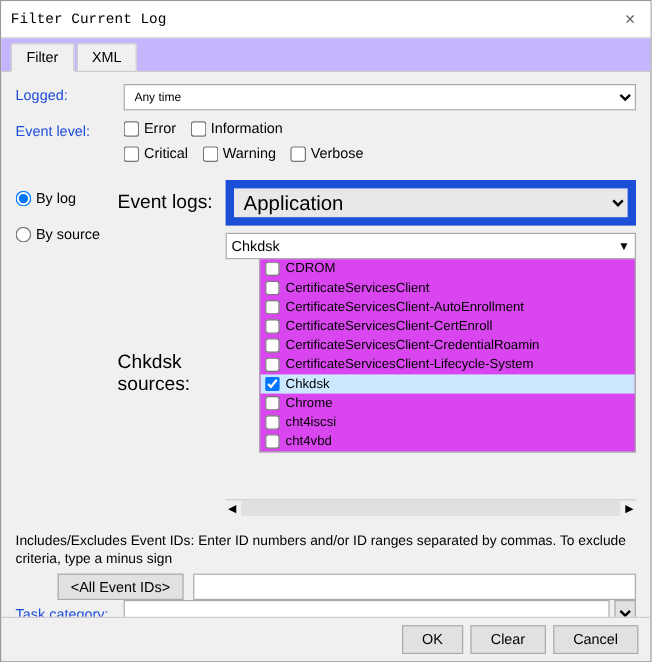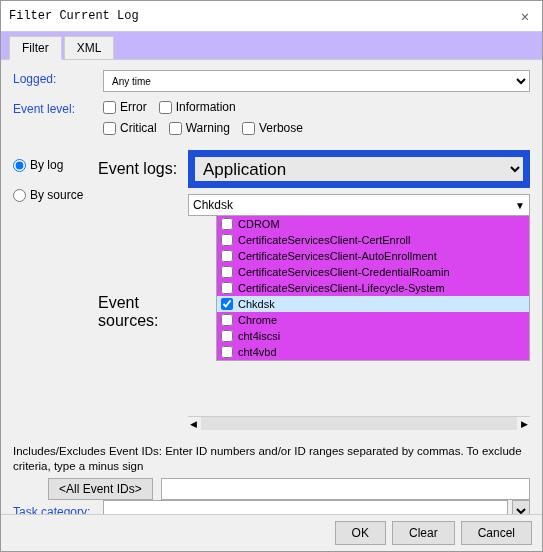--- a/index.html
+++ b/index.html
@@ -338,39 +338,43 @@
       <div class="log-source-fields">
         <div class="log-source-field-row">
           <span class="log-source-label">Event logs:</span>
           <div class="dropdown-container">
             <select class="text-input" style="width:100%;height:38px;border:7px solid #1d4ed8;font-size:17px;background:#e8e8e8;">
               <option>Application</option>
             </select>
           </div>
         </div>
         <div class="log-source-field-row" style="position:relative;">
-          <span class="log-source-label">Event sources:</span>
+          <span class="log-source-label">Chkdsk sources:</span>
           <div class="dropdown-container" style="position:relative;">
             <div class="dropdown-input" style="display:flex;align-items:center;justify-content:space-between;cursor:pointer;">
               <span>Chkdsk</span>
               <span style="font-size:10px;">▼</span>
             </div>
 
             <div class="dropdown-list" style="max-height:200px;overflow-y:scroll;">
               <div class="dropdown-item">
                 <input type="checkbox" style="">
                   <span>CDROM</span>
               </div>
               <div class="dropdown-item">
                 <input type="checkbox" style="">
+                  <span>CertificateServicesClient</span>
+              </div>
+              <div class="dropdown-item">
+                <input type="checkbox" style="">
+                  <span>CertificateServicesClient-AutoEnrollment</span>
+              </div>
+              <div class="dropdown-item">
+                <input type="checkbox" style="">
                   <span>CertificateServicesClient-CertEnroll</span>
-              </div>
-              <div class="dropdown-item">
-                <input type="checkbox" style="">
-                  <span>CertificateServicesClient-AutoEnrollment</span>
               </div>
               <div class="dropdown-item">
                 <input type="checkbox" style="">
                   <span>CertificateServicesClient-CredentialRoamin</span>
               </div>
               <div class="dropdown-item">
                 <input type="checkbox" style="">
                   <span>CertificateServicesClient-Lifecycle-System</span>
               </div>
               <div class="dropdown-item selected-item">

